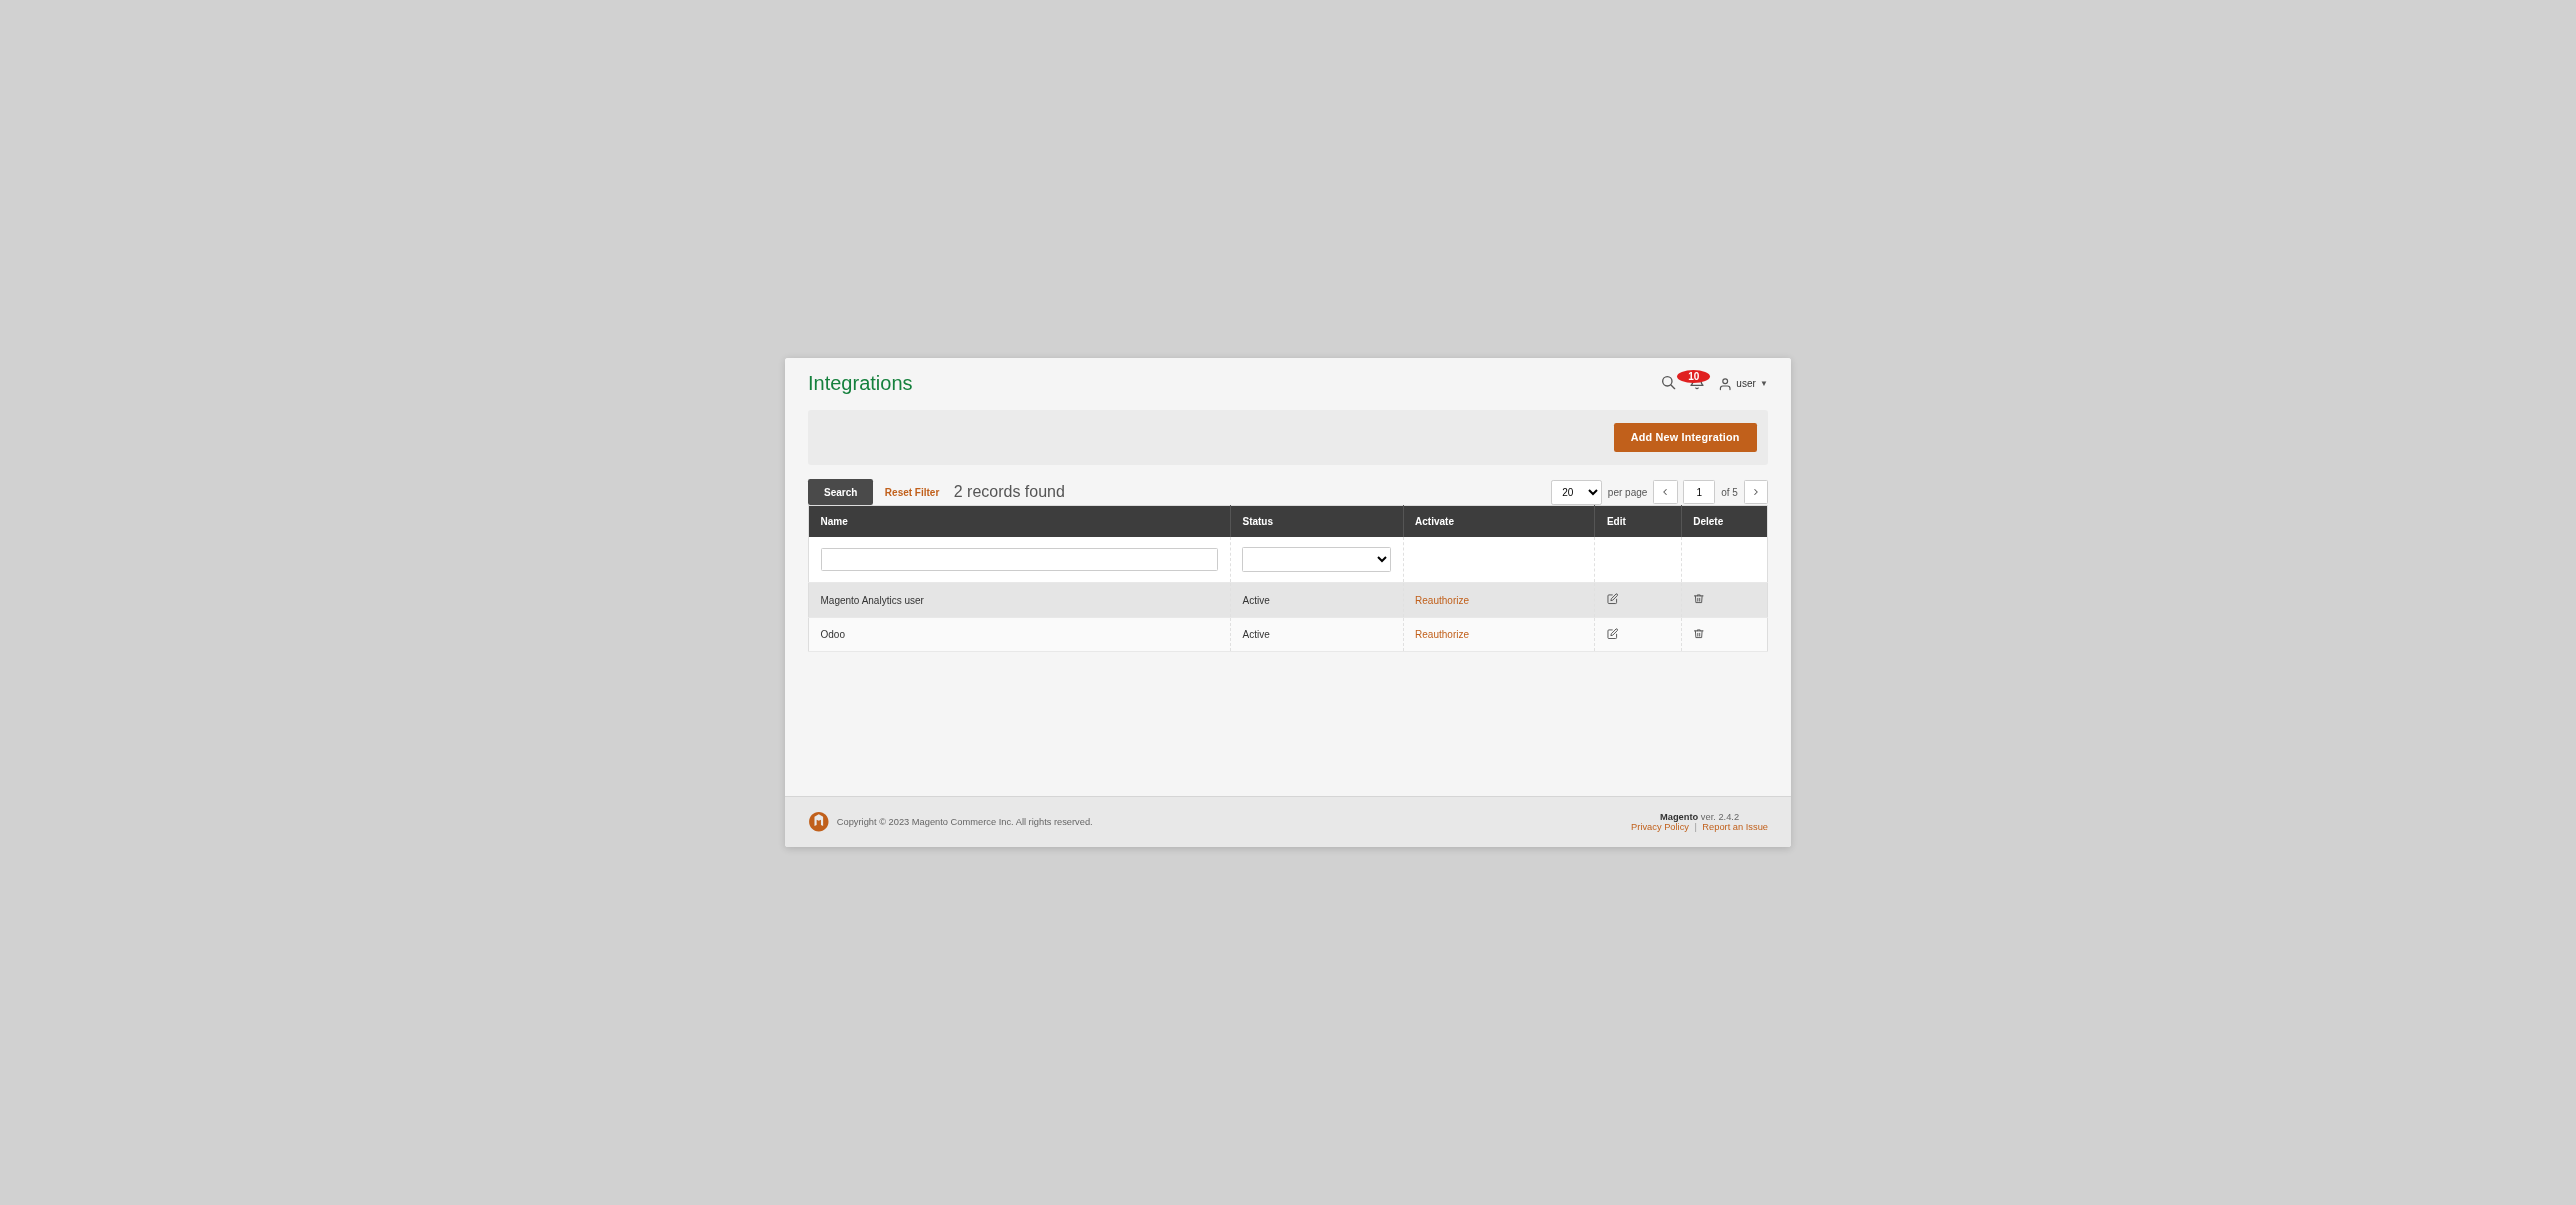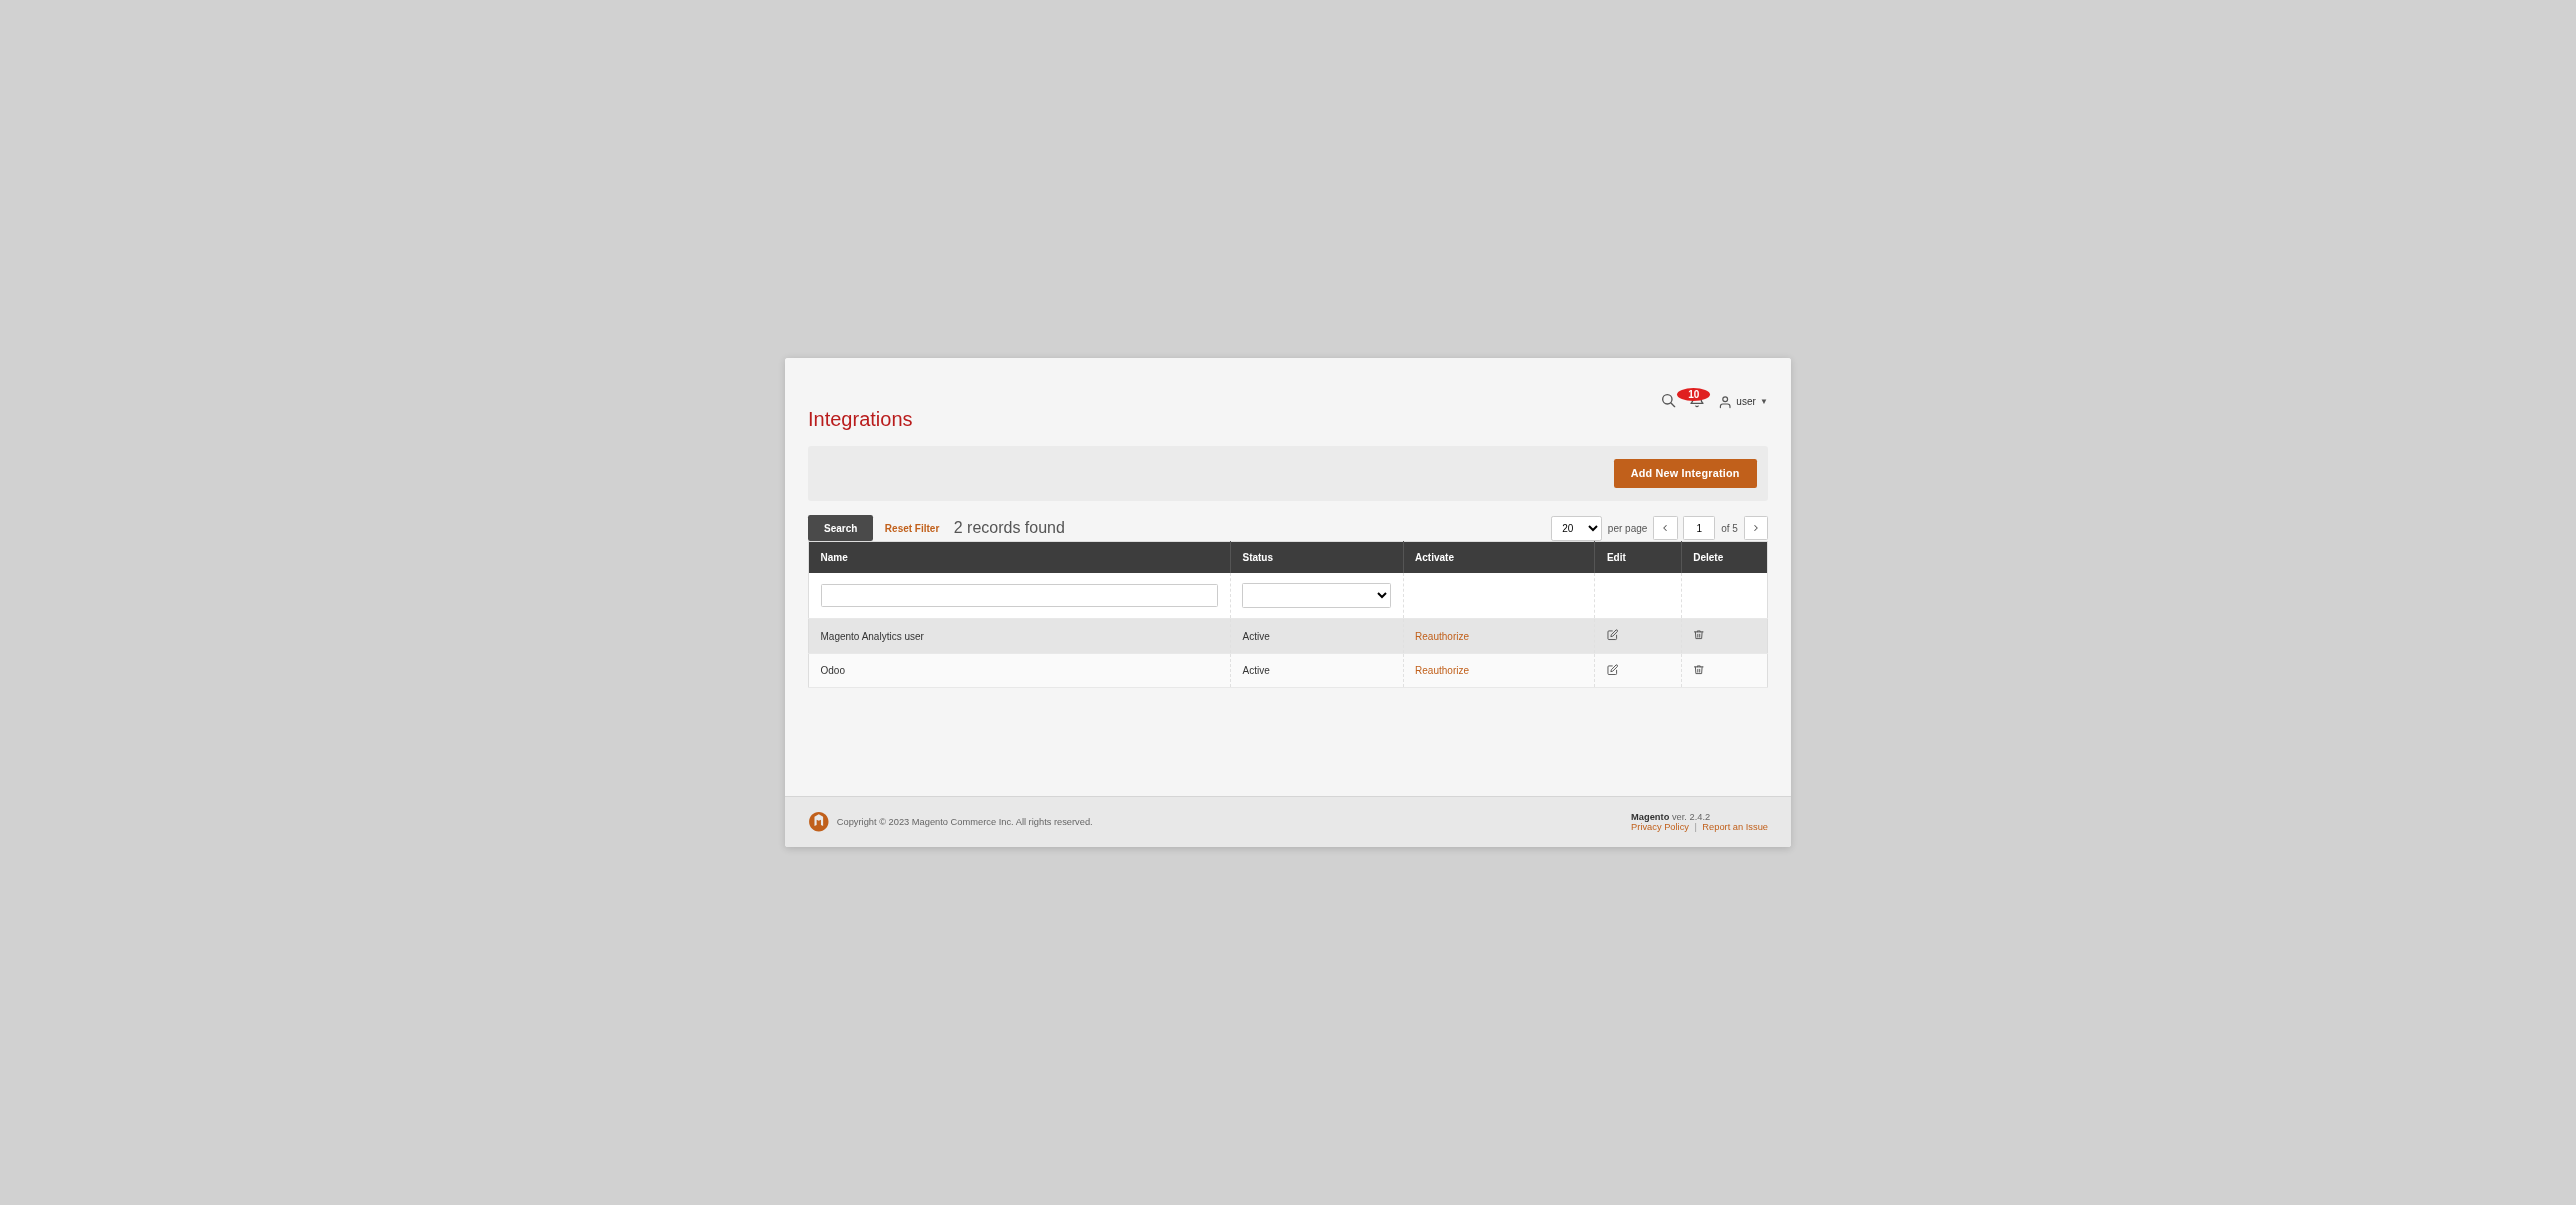--- a/index.html
+++ b/index.html
@@ -27,22 +27,21 @@
     .header {
       display: flex;
       align-items: center;
       justify-content: space-between;
       padding: 14.4px 23px;
       background: #f5f5f5;
     }
     .header-title {
       font-size: 20px;
       font-weight: 300;
-      color: #b91c1c;
-      margin-top: 36px;
+      color: #15803d;
     }
     .header-actions {
       display: flex;
       align-items: center;
       gap: 13px;
     }
     .search-icon-btn {
       background: none;
       border: none;
       cursor: pointer;
@@ -282,21 +281,21 @@
     }
     .magento-logo {
       width: 21.6px;
       height: 21.6px;
     }
     .footer-copyright {
       font-size: 9.3px;
       color: #666;
     }
     .footer-right {
-      text-align: left;
+      text-align: center;
     }
     .footer-version {
       font-size: 9.3px;
       color: #666;
     }
     .footer-version strong {
       color: #333;
     }
     .footer-links {
       font-size: 9.3px;

